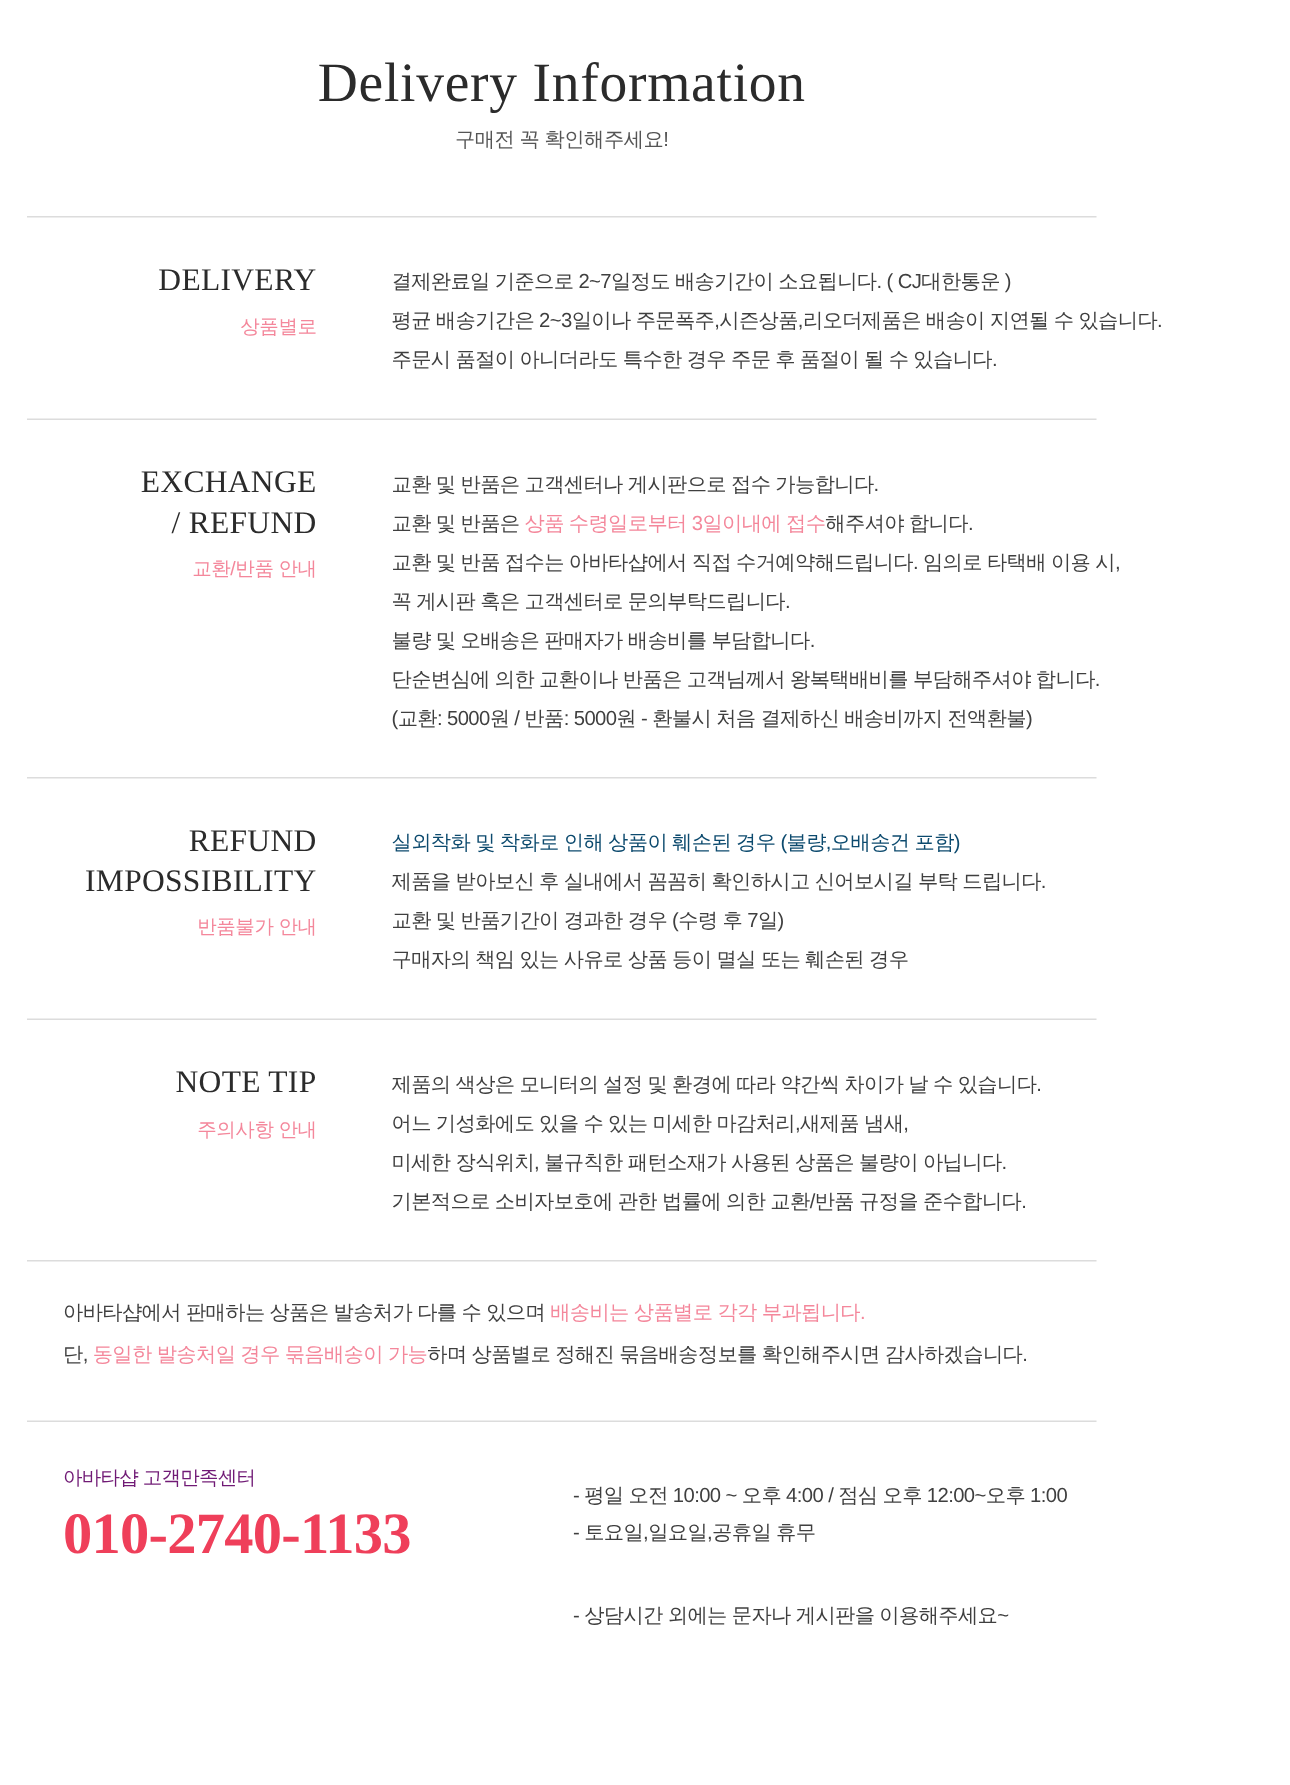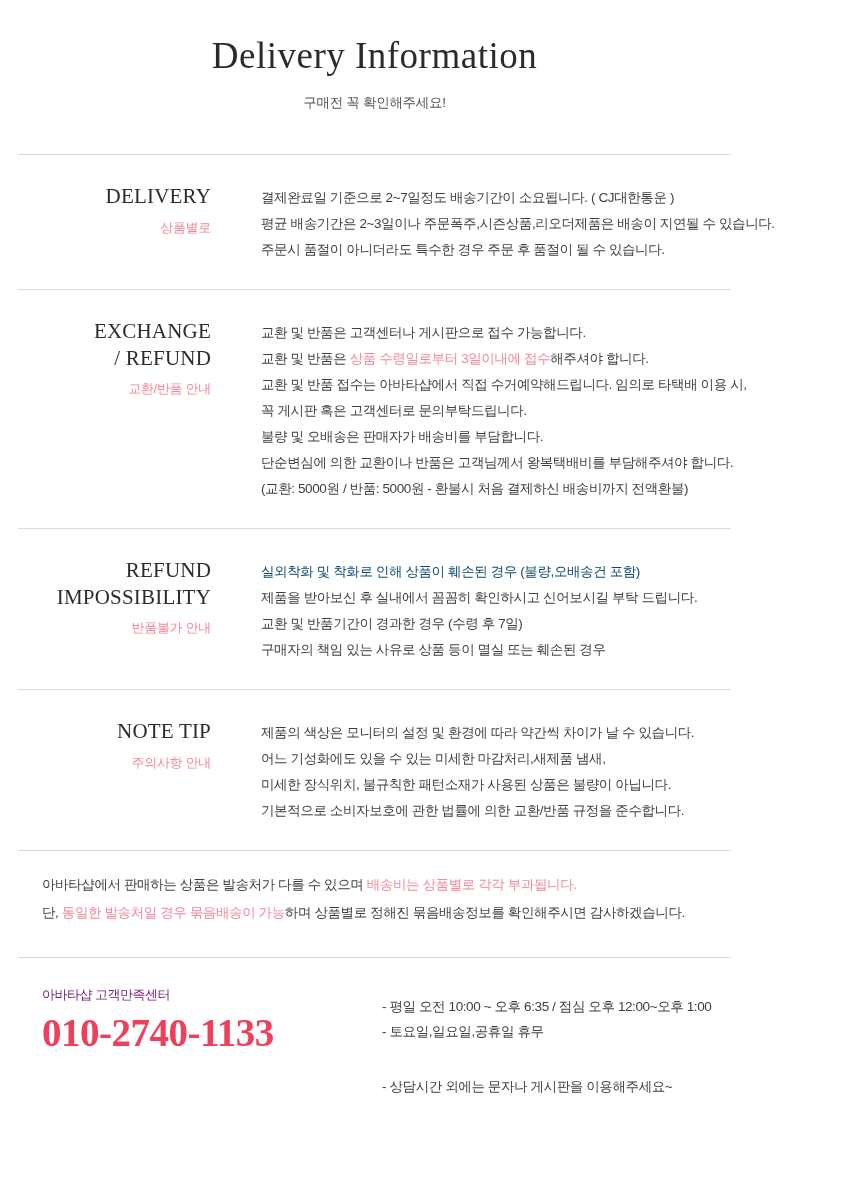--- a/index.html
+++ b/index.html
@@ -32,21 +32,21 @@
     font-size: 37px;
     font-weight: normal;
     letter-spacing: 0.5px;
     color: #2b2b2b;
     margin: 0;
     line-height: 1.2;
   }
   .header-sub {
     font-size: 13.5px;
     color: #555;
-    margin-top: 16px;
+    margin-top: 6px;
     letter-spacing: -0.3px;
   }
 
   
   .sections {
     margin-top: 42px;
   }
   .rule {
     height: 1px;
     background: #dcdcdc;
@@ -224,20 +224,20 @@
 
   <div class="footer-rule"></div>
 
   <div class="footer">
     <div class="footer-left">
       <div class="footer-cs-name">아바타샵 고객만족센터</div>
       <div class="footer-phone">010-2740-1133</div>
     </div>
     <div class="footer-right">
       <div id="hours-host">
-          <div class="line"><span>- 평일 오전 10:00 ~ 오후 6:35 / 점심 오후 12:00~오후 1:00</span></div>
+          <div class="line"><span>- 평일 오전 10:00 ~ 오후 4:00 / 점심 오후 12:00~오후 1:00</span></div>
           <div class="line"><span>- 토요일,일요일,공휴일 휴무</span></div>
           <div class="line gap"><span>- 상담시간 외에는 문자나 게시판을 이용해주세요~</span></div>
         </div>
     </div>
   </div>
 
 </div>
 
 </body></html>

